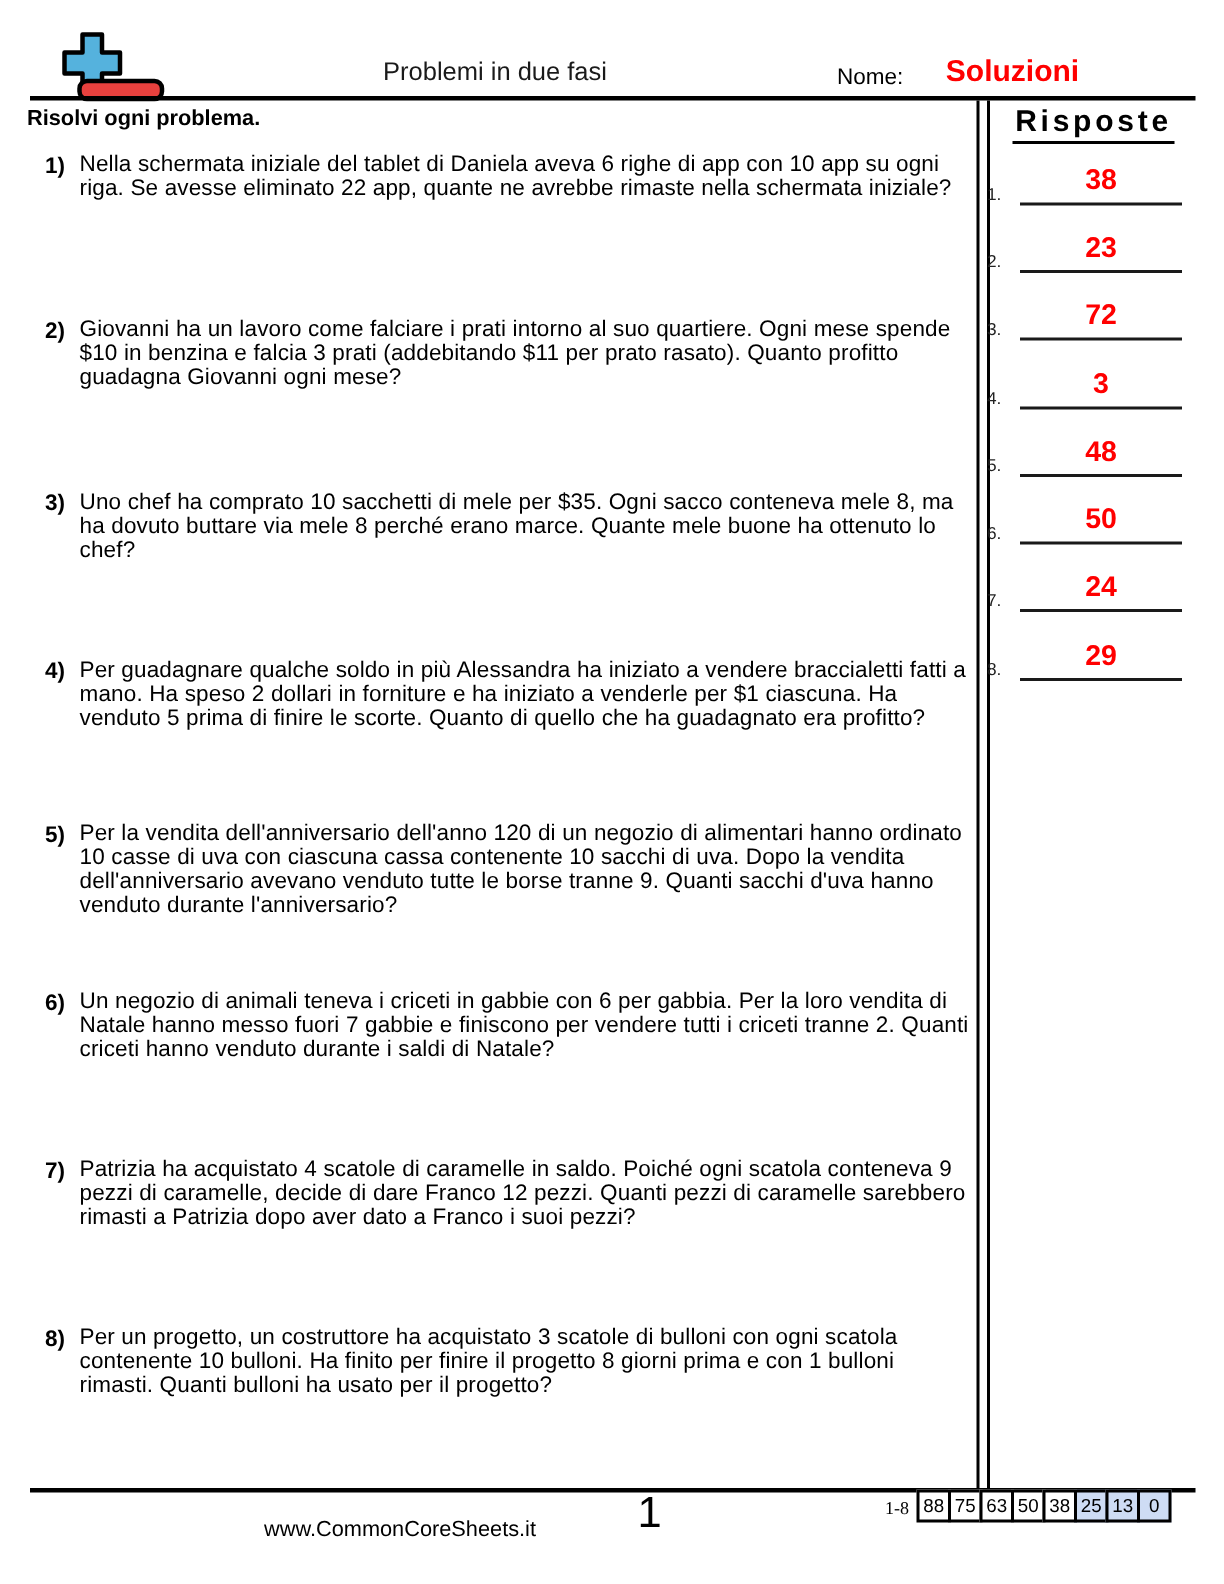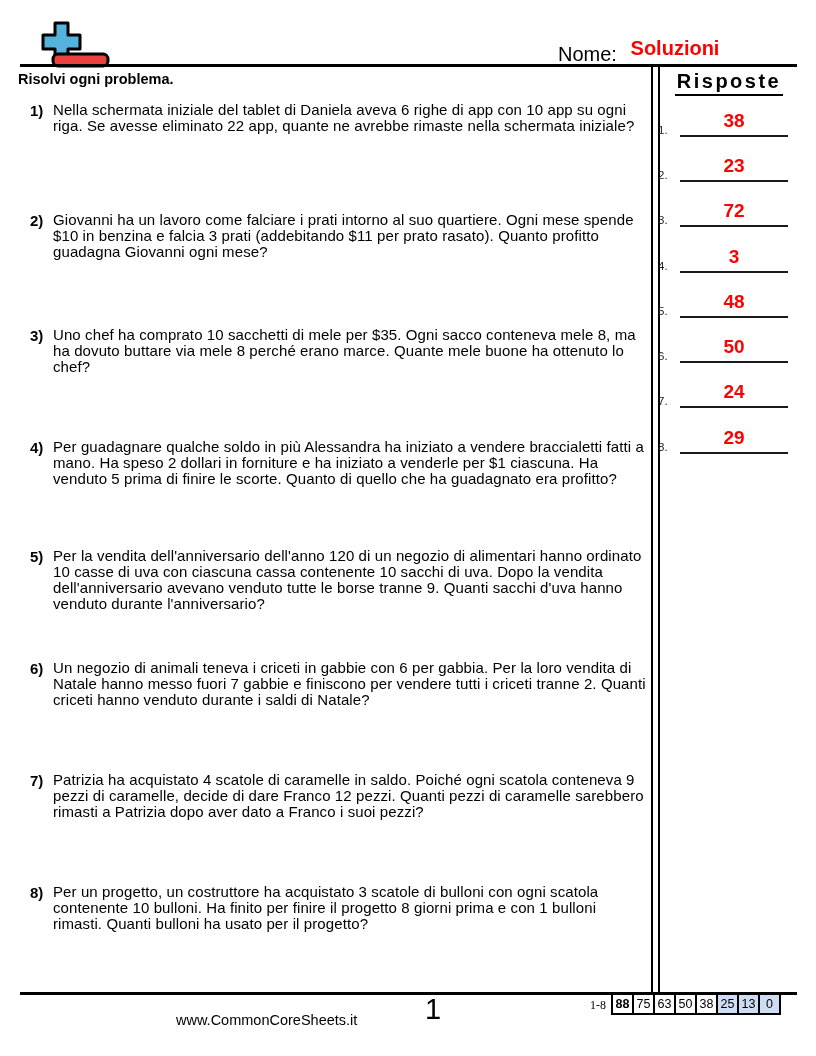--- a/index.html
+++ b/index.html
@@ -14,21 +14,21 @@
     overflow: hidden;
     margin: 0 auto;
   }
 
   
   .logo-wrap { position: absolute; left: 40px; top: 20px; width: 72px; height: 48px; }
   .page-title {
     position: absolute; left: 0; top: 38px; width: 660px;
     text-align: center; font-size: 17px; color: #1a1a1a;
   }
-  .name-label { position: absolute; left: 558px; top: 43px; font-size: 20px; }
+  .name-label { position: absolute; left: 558px; top: 43px; font-size: 15px; }
   .name-value {
     position: absolute; left: 620px; top: 37px; width: 110px;
     font-size: 20px; font-weight: bold; color: #ff0000; text-align: center;
   }
   .header-rule {
     position: absolute; left: 20px; top: 64px; width: 777px; height: 3px; background: #000;
   }
   .instructions {
     position: absolute; left: 18px; top: 71px;
     font-size: 14.5px; font-weight: bold;
@@ -87,34 +87,35 @@
     position: absolute; left: 405px; top: 993px; width: 56px;
     text-align: center; font-size: 29px;
   }
   .score-range { position: absolute; left: 578px; top: 998px; width: 28px; text-align: right; font-size: 12px; font-family: Liberation Serif, serif; }
   .score-cells { position: absolute; left: 611px; top: 993px; display: flex; }
   .score-cell {
     width: 23px; height: 22px; border: 2px solid #000; margin-left: -2px;
     display: flex; align-items: center; justify-content: center;
     font-size: 12.5px; background: #fff;
   }
-  .score-cell:first-child { margin-left: 0; font-weight: bold; }
+  .score-cell:first-child { margin-left: 0; }
   .score-cell.hl { background: #cedcf4; }
 </style>
 </head>
 <body>
 
 <div class="page">
 
   <div class="logo-wrap">
     <svg width="72" height="49" viewBox="0 0 72 49">
       <path d="M15,3 h13 v12 h12 v14 h-12 v16 h-13 v-16 H3 v-14 h12 z" fill="#55b2dd" stroke="#000" stroke-width="3" stroke-linejoin="round"></path>
       <rect x="13" y="34" width="55" height="12" rx="5" fill="#e8413e" stroke="#000" stroke-width="3"></rect>
     </svg>
   </div>
+  <div class="page-title">Problemi in due fasi</div>
   <div class="name-label">Nome:</div>
   <div class="name-value">Soluzioni</div>
   <div class="header-rule"></div>
   <div class="instructions">Risolvi ogni problema.</div>
 
   <div class="problem" style="top:102px">
     <span class="pnum">1)</span>
     <div class="ptext">Nella schermata iniziale del tablet di Daniela aveva 6 righe di app con 10 app su ogni riga. Se avesse eliminato 22 app, quante ne avrebbe rimaste nella schermata iniziale?</div>
   </div>
   <div class="problem" style="top:212px">

